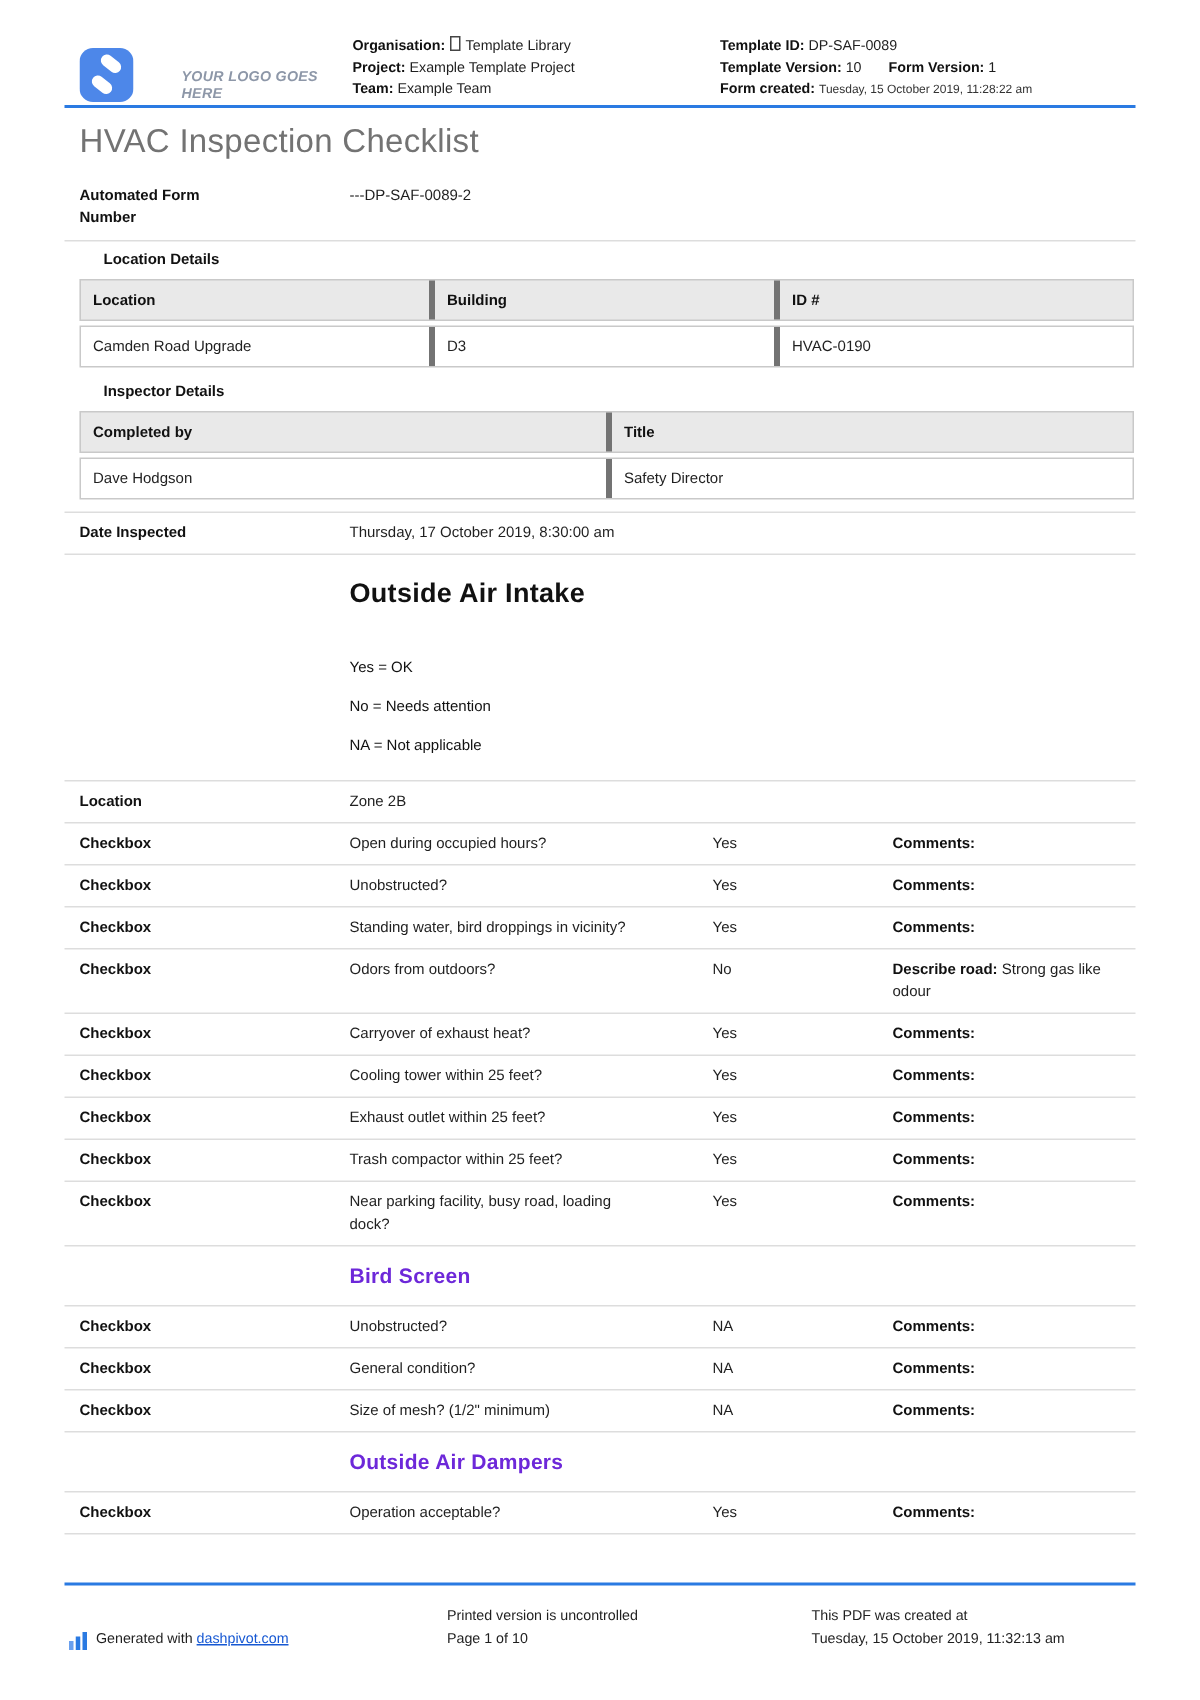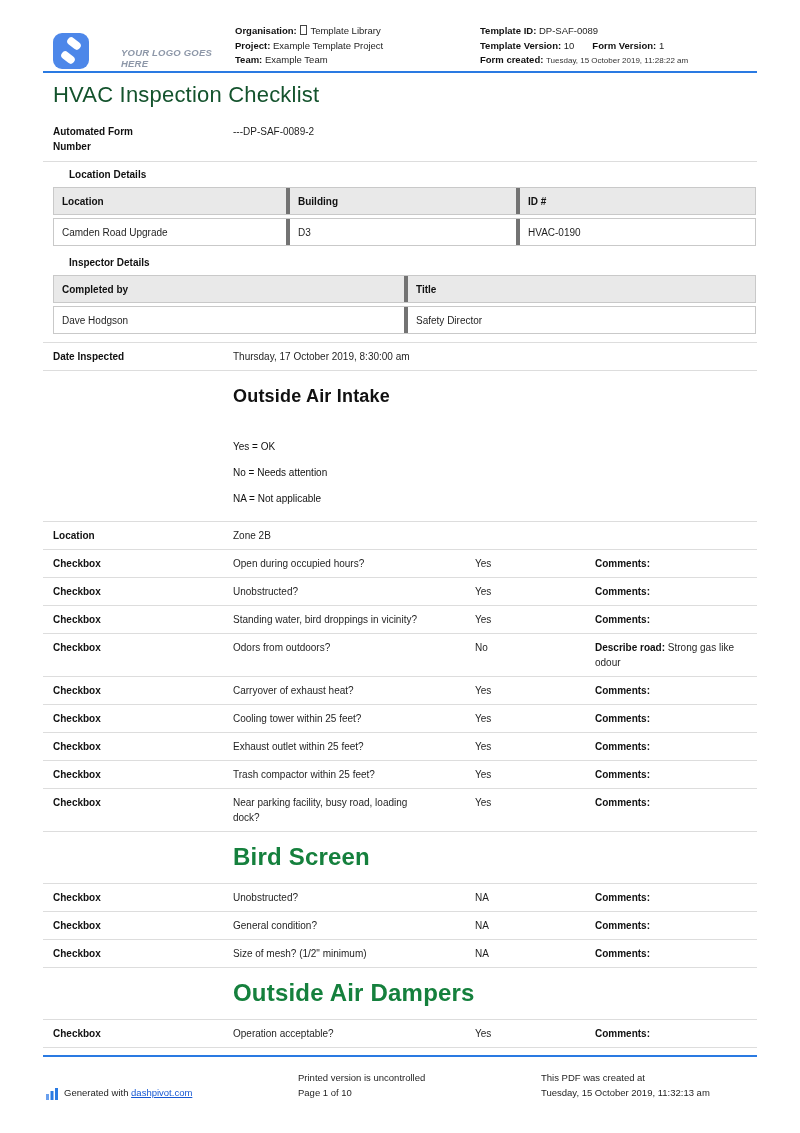--- a/index.html
+++ b/index.html
@@ -21,21 +21,21 @@
   .hdr-block { font-size:9.5px; line-height:14.5px; padding-top:2px; }
   .hdr-block b { color:#111; }
   .glyph-box { display:inline-block; width:7px; height:10px; border:1px solid #444; vertical-align:-1px; margin:0 3px 0 1px; }
   .small-val { font-size:8px; color:#333;text-align:center; }
   .ver-gap { margin-left:18px; }
   .hdr-right { max-width:277px; }
 
   .blue-rule { height:2px; background:#2a7ae2; margin-top:2px; }
 
   
-  .doc-title { font-size:22px; font-weight:400; color:#14532d; margin:9px 0 0 10px; letter-spacing:.2px; }
+  .doc-title { font-size:22px; font-weight:400; color:#737373; margin:9px 0 0 10px; letter-spacing:.2px; }
   .field-row { display:grid; grid-template-columns:180px 1fr; padding-left:10px; }
   .formnum-row { margin-top:16px; }
   .field-label { font-weight:bold; font-size:10px; line-height:15px; color:#111; width:120px; }
   .field-value { font-size:10px; line-height:15px; }
   .divider { border-top:1px solid #ddd; margin-top:0; }
   .d-formnum { margin-top:7px; }
 
   
   .section-label { font-weight:bold; font-size:10px; color:#111; margin:7px 0 0 26px; }
   .tbl { margin:7px 0 0 10px; width:703px; font-size:10px; }
@@ -55,21 +55,21 @@
   .legend { margin:34px 0 0 190px; }
   .legend div { font-size:10px; font-weight:normal; color:#111; margin-bottom:14px; line-height:12px; }
   .rows { margin-top:16px; }
   .chk-row { display:grid; grid-template-columns:180px 242px 120px 1fr; border-top:1px solid #ddd; padding:6px 0 6px 10px; }
   .chk-row .c1 { font-weight:bold; font-size:10px; color:#111; line-height:15px; }
   .chk-row .c2 { font-size:10px; line-height:15px; padding-right:40px; }
   .chk-row .c3 { font-size:10px; line-height:15px; }
   .chk-row .c4 { font-size:10px; line-height:15px; padding-right:4px; }
   .chk-row .c4 b { color:#111; }
   .heading-block { border-top:1px solid #ddd; padding:11px 0 12px 190px; }
-  .heading-block h2 { font-size:24px; font-weight:bold; color:#15803d; letter-spacing:.2px; }
+  .heading-block h2 { font-size:14px; font-weight:bold; color:#6d28d9; letter-spacing:.2px; }
   .end-divider { border-top:1px solid #ddd; }
 
   
   .footer { position:absolute; left:43px; right:43px; top:1055px; }
   .footer-rule { height:2px; background:#2a7ae2; }
   .footer-cols { display:grid; grid-template-columns:255px 243px 1fr; padding-top:13px; font-size:9.5px; line-height:15px; }
   .foot-left { display:flex; align-items:flex-end; padding-left:3px; }
   .bars-icon { margin-right:5px; margin-top:2px; }
   .foot-link { color:#1658d3; text-decoration:underline; }
   .foot-right { max-width:180px; }

